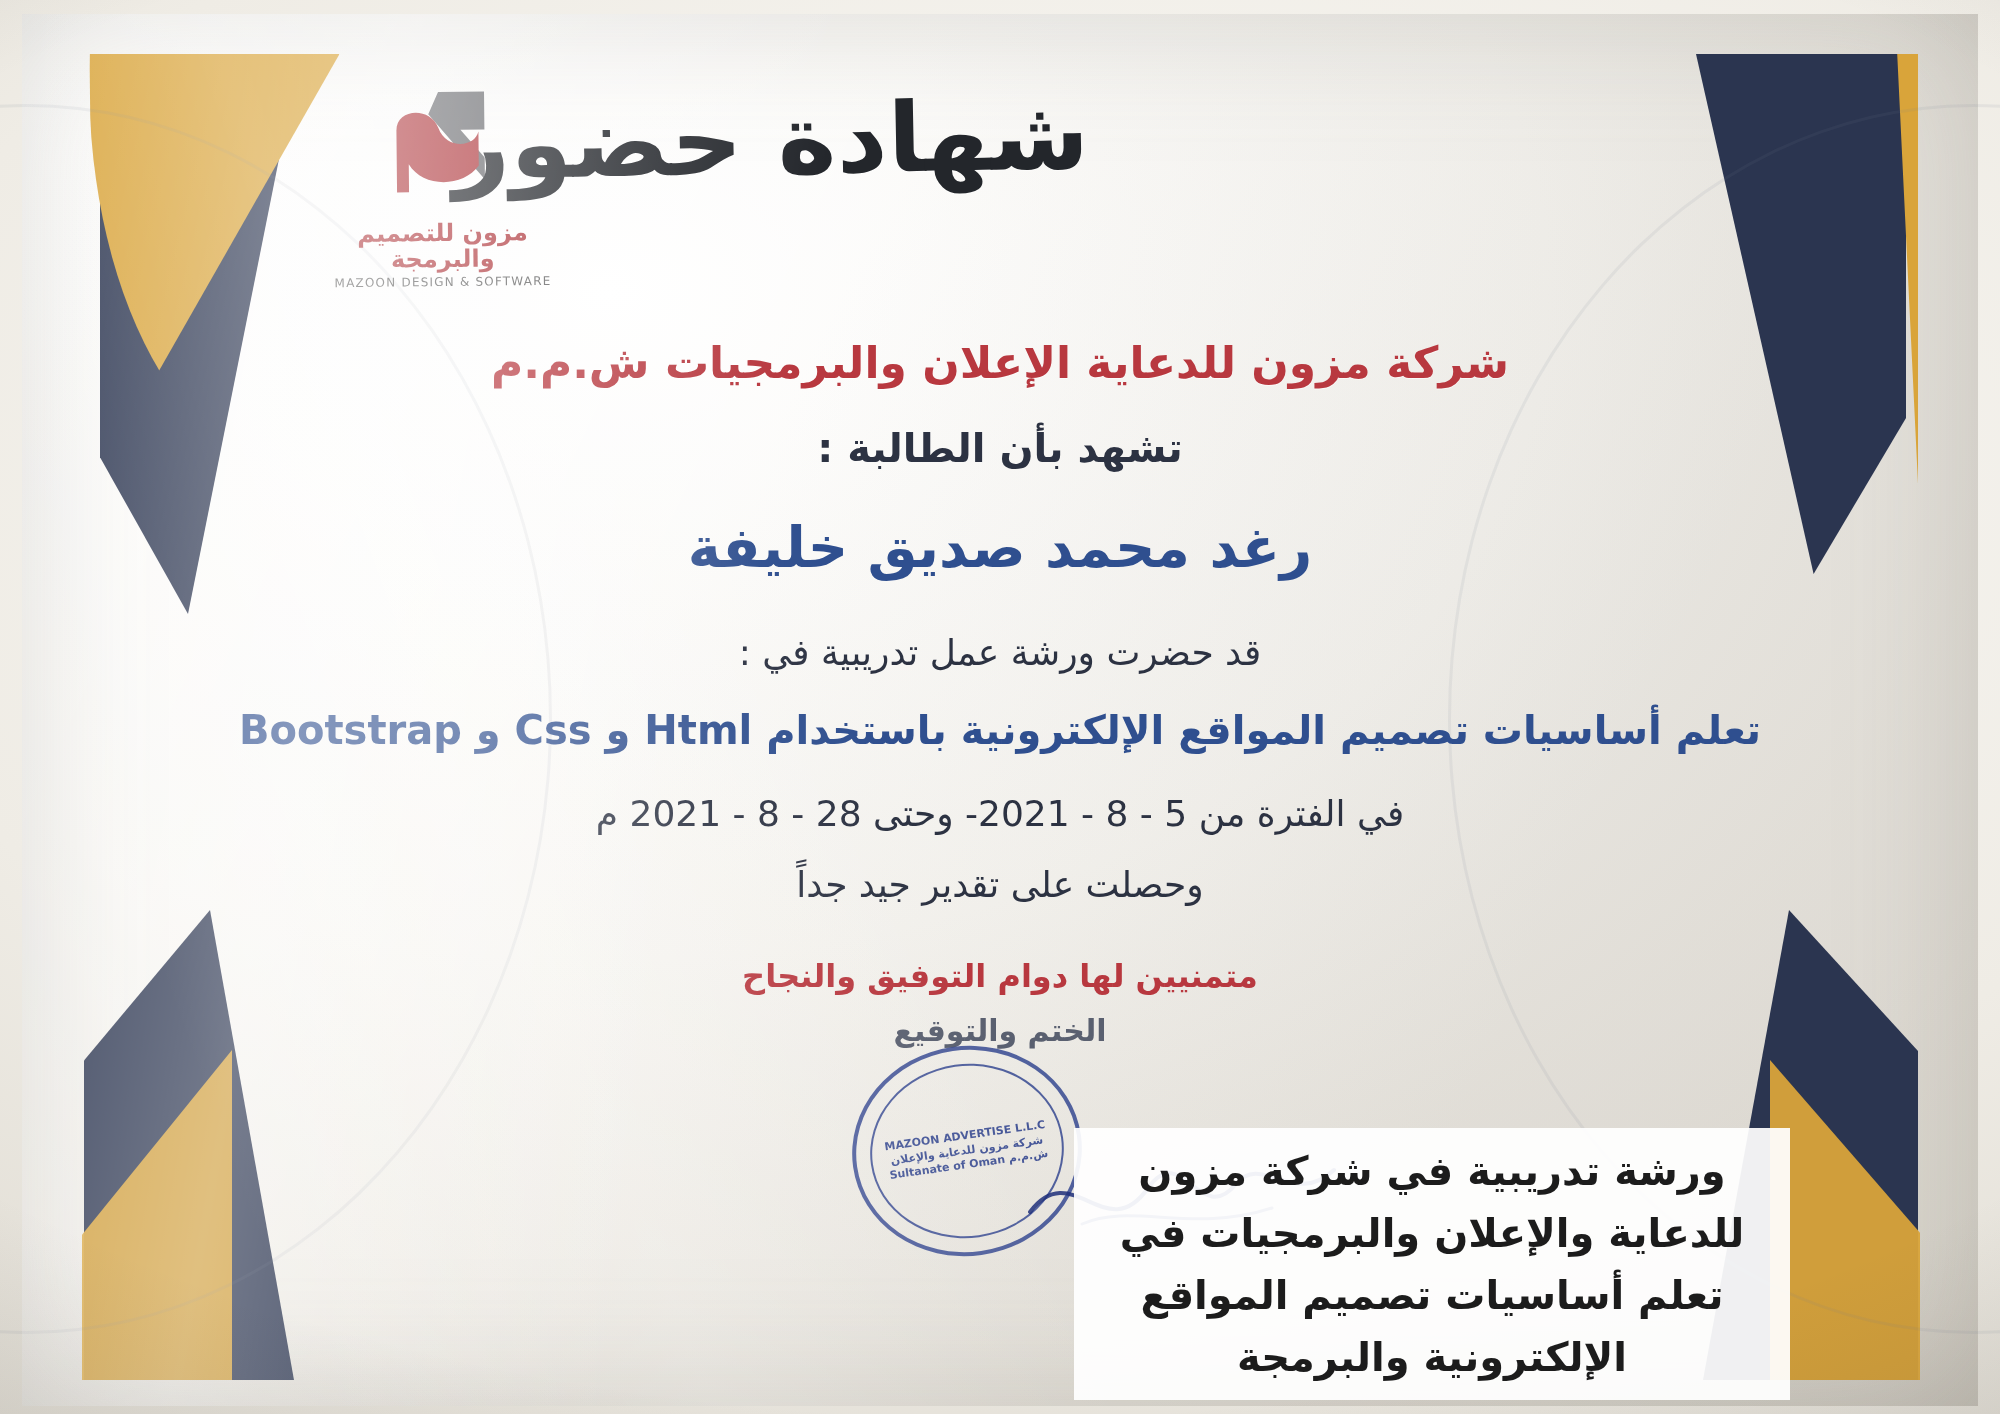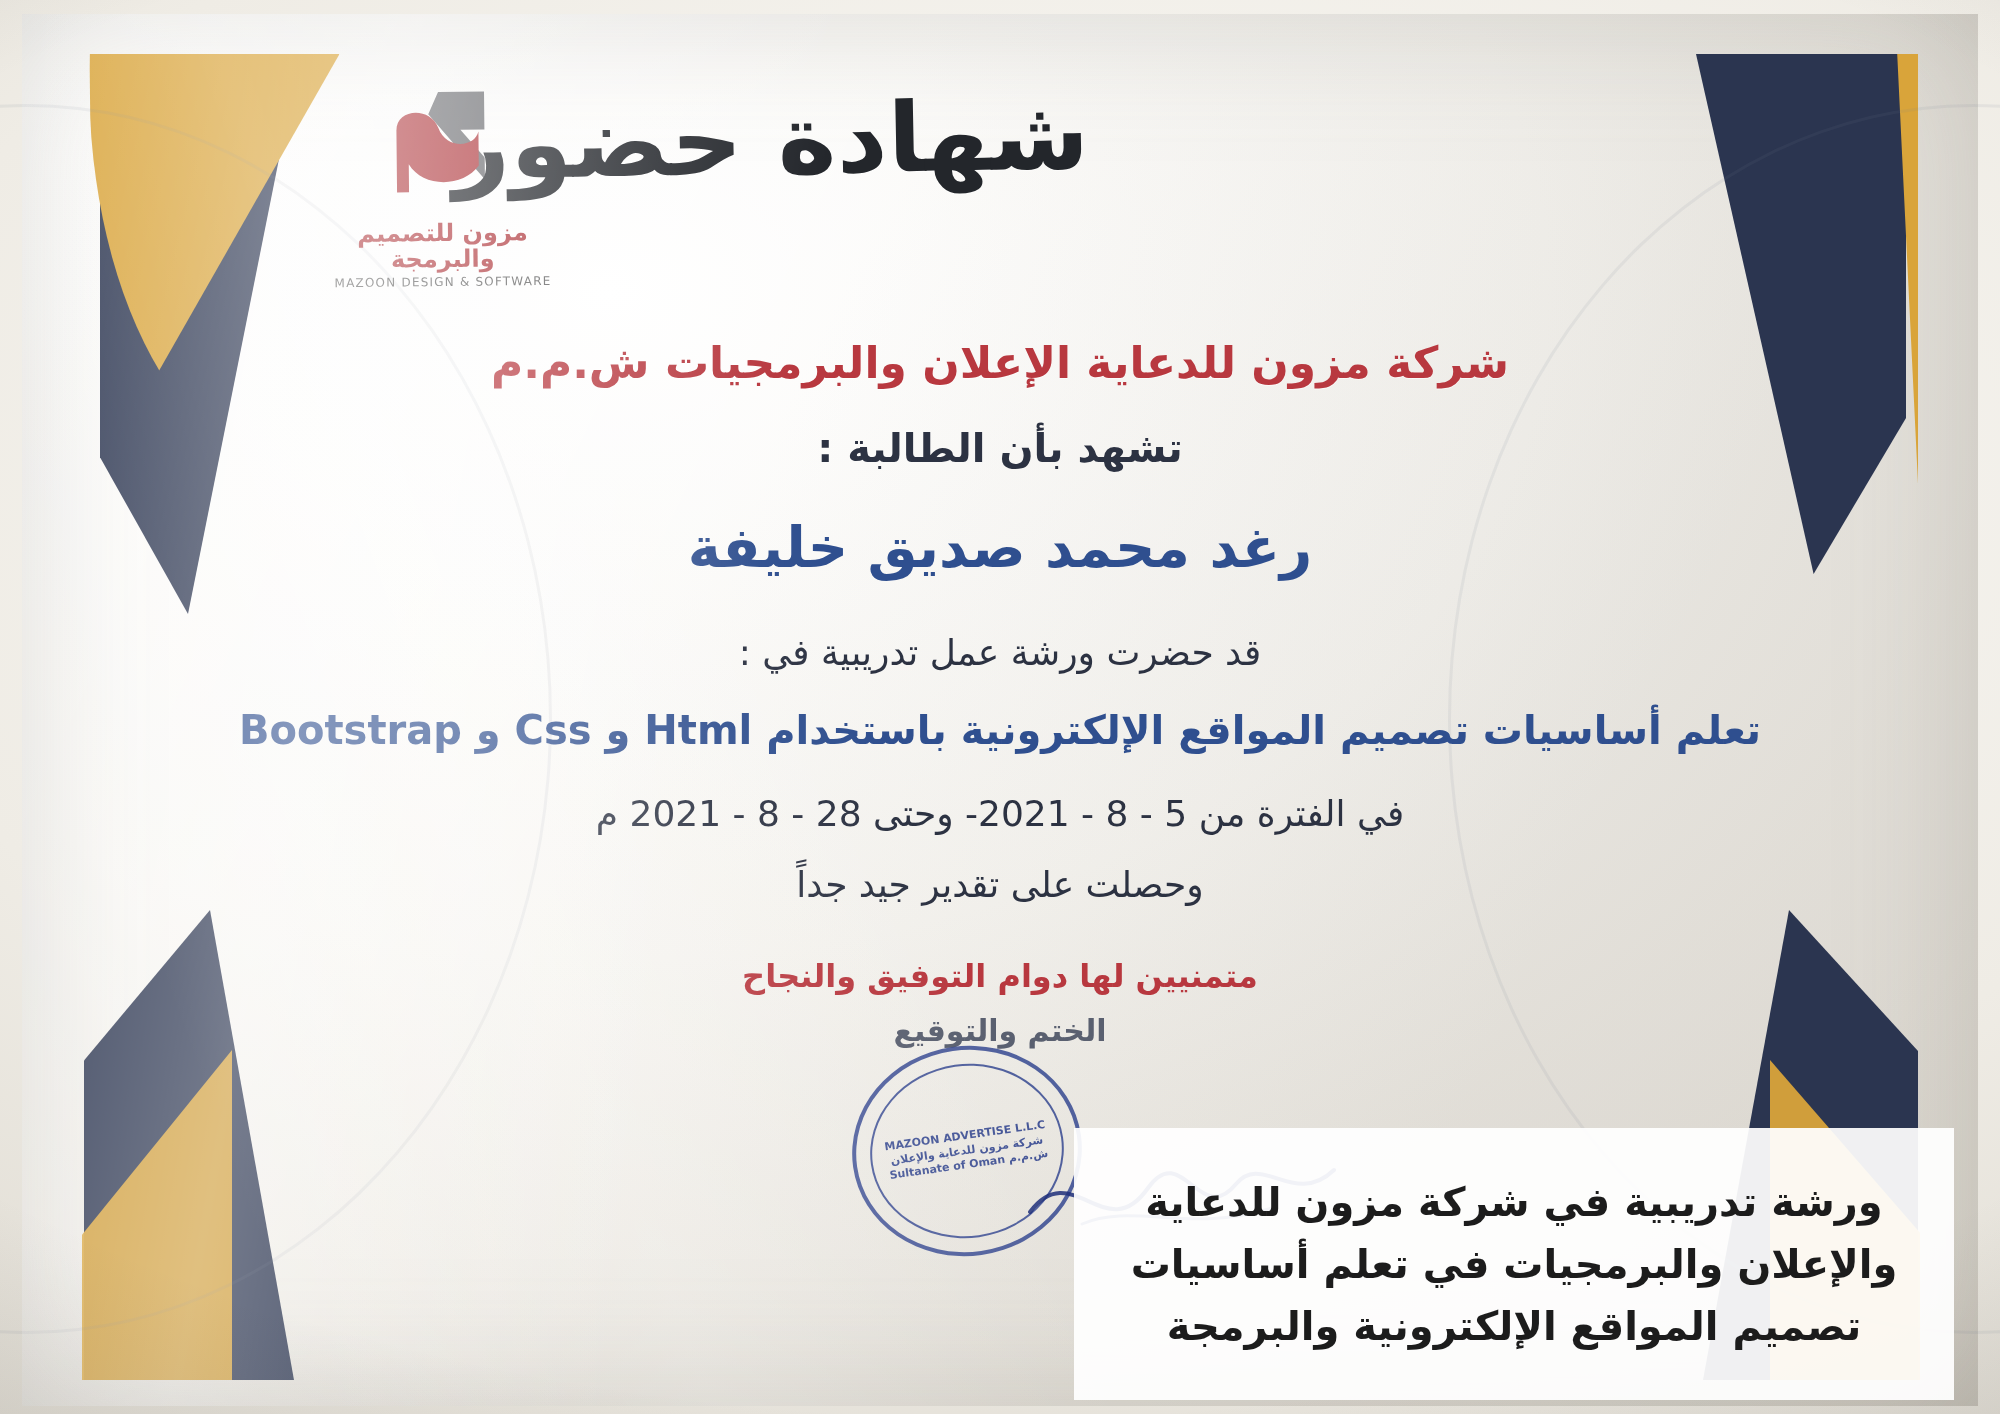--- a/index.html
+++ b/index.html
@@ -243,21 +243,21 @@
     position: absolute;
     left: 1000px; bottom: 150px;
     width: 320px; height: 140px;
     pointer-events: none;
   }
 
   
   .caption {
     position: absolute;
     left: 1074px; top: 1128px;
-    width: 880px; height: 272px;
+    width: 716px; height: 272px;
     background: rgba(255,255,255,0.93);
     display: flex; align-items: center; justify-content: center;
     padding: 18px 30px;
   }
   .caption p {
     margin: 0;
     direction: rtl;
     text-align: center;
     font-size: 40px;
     line-height: 1.55;

